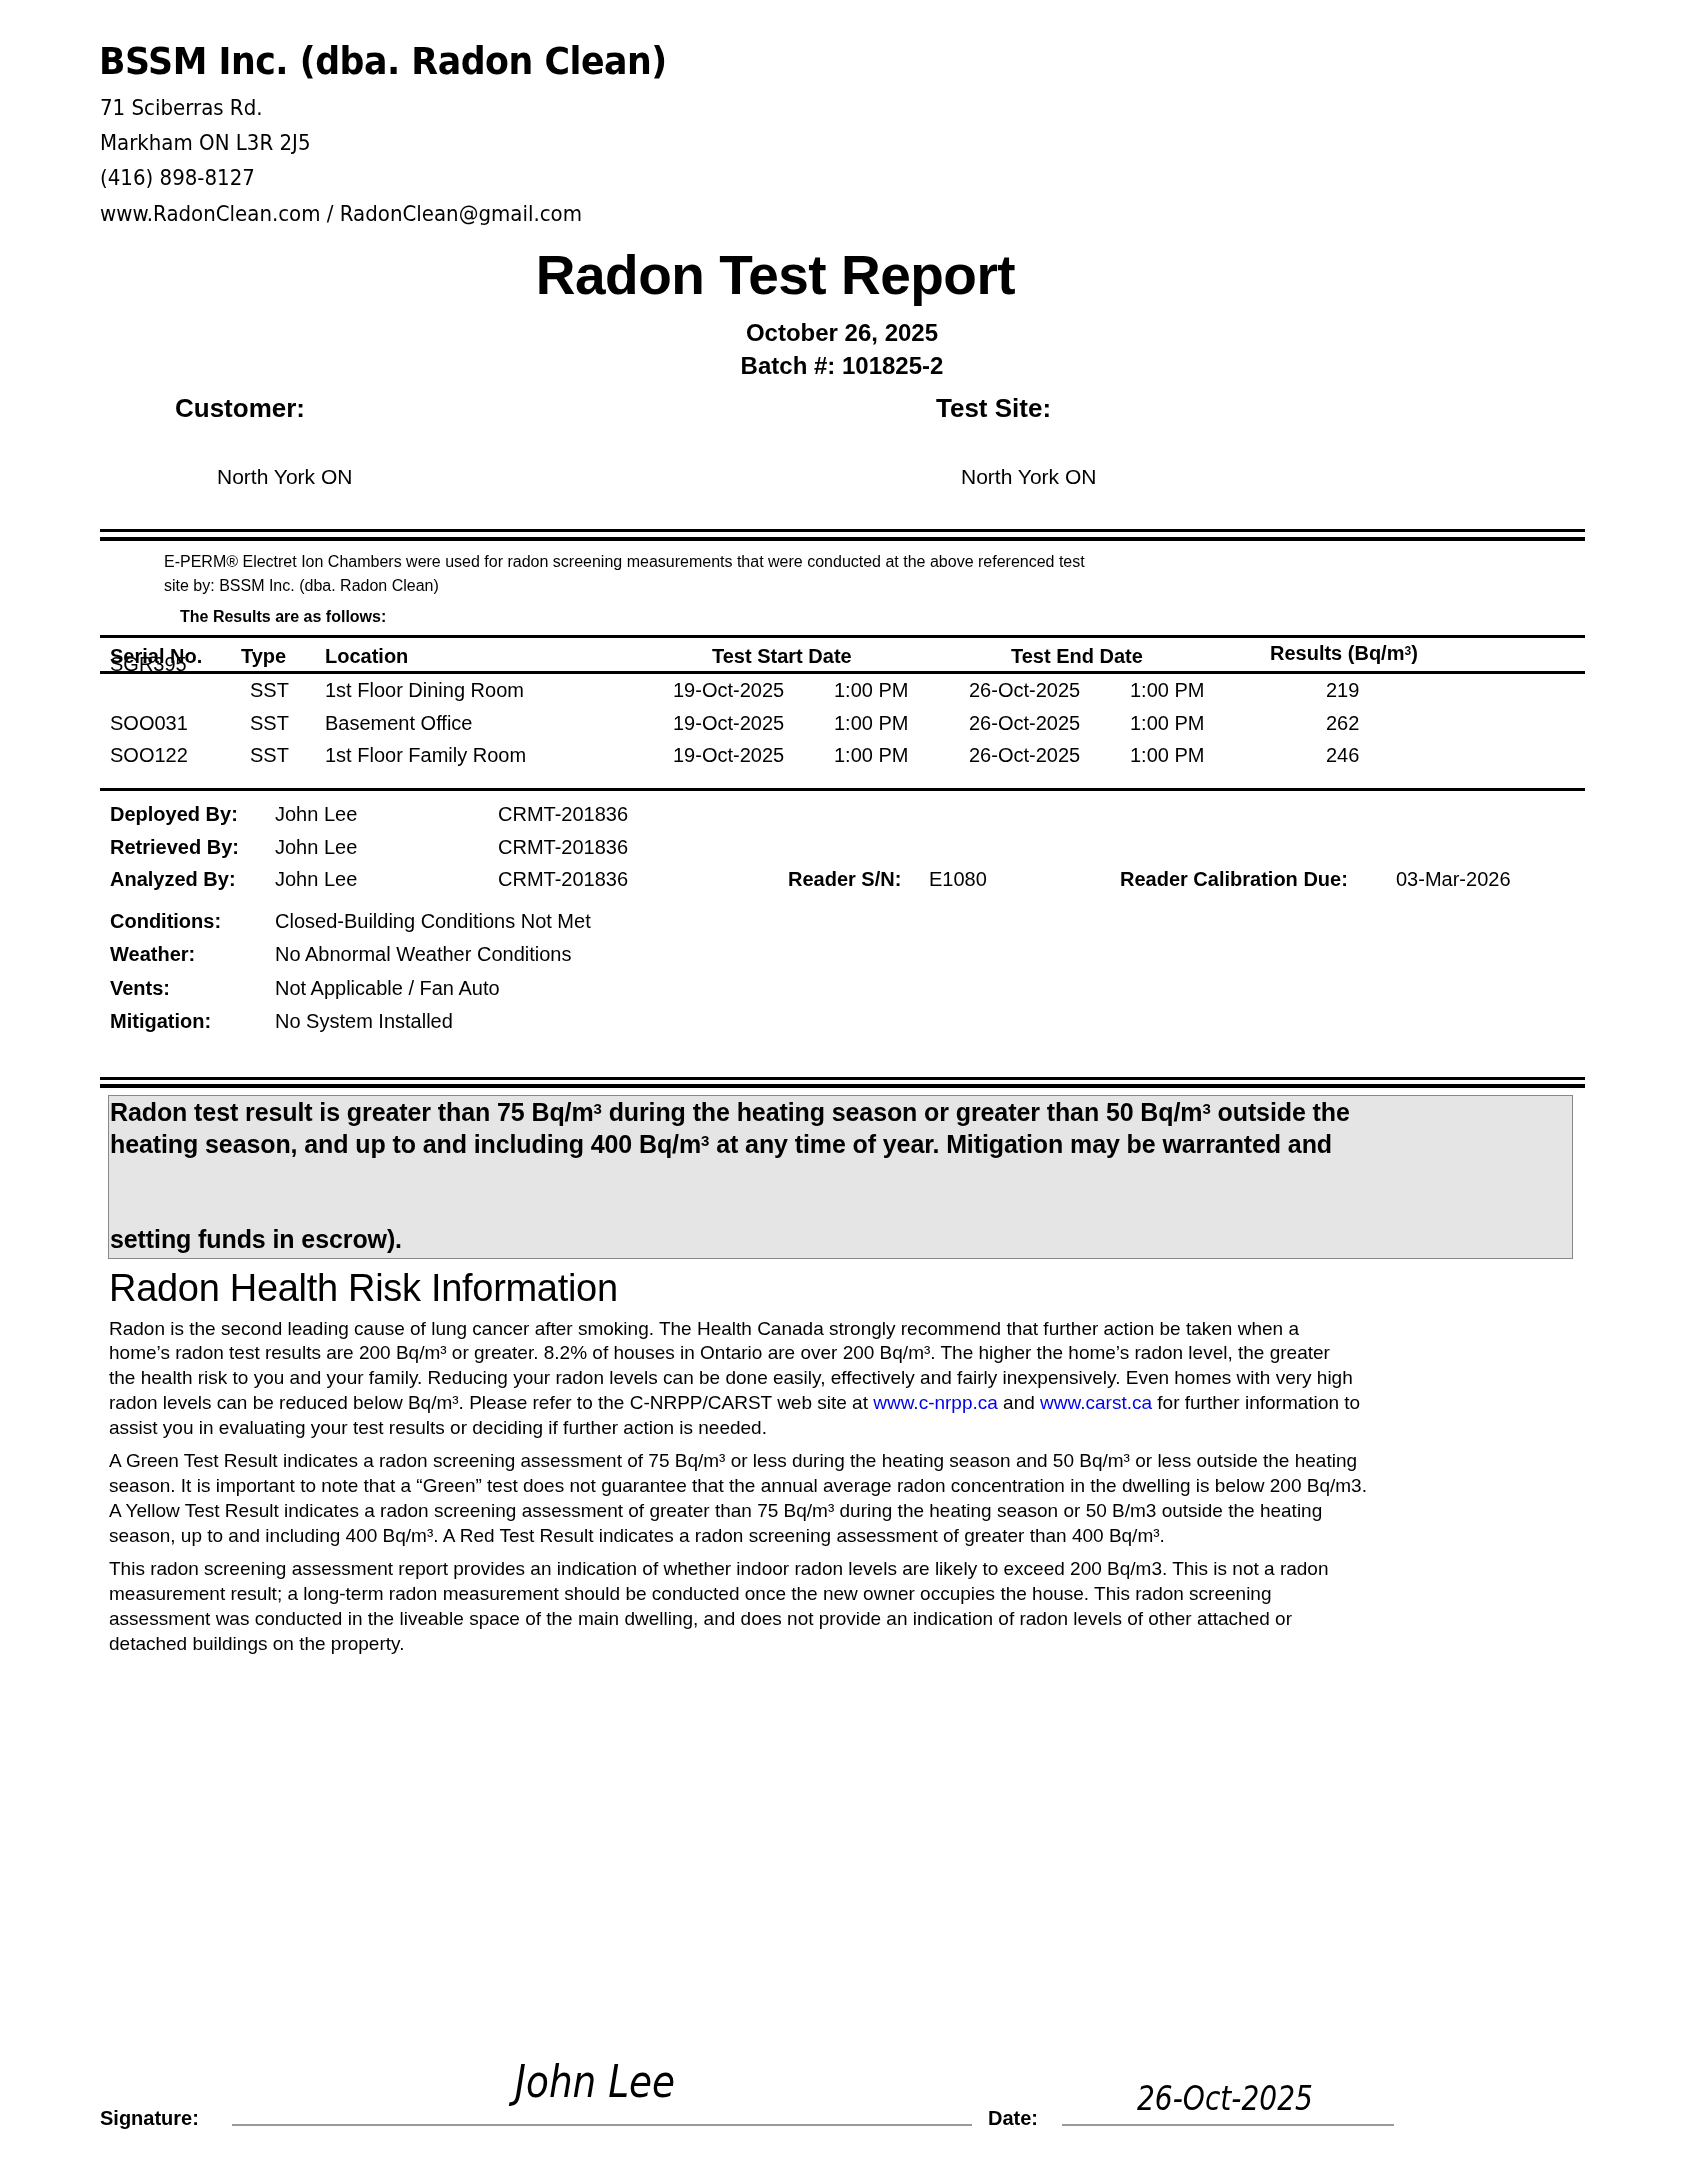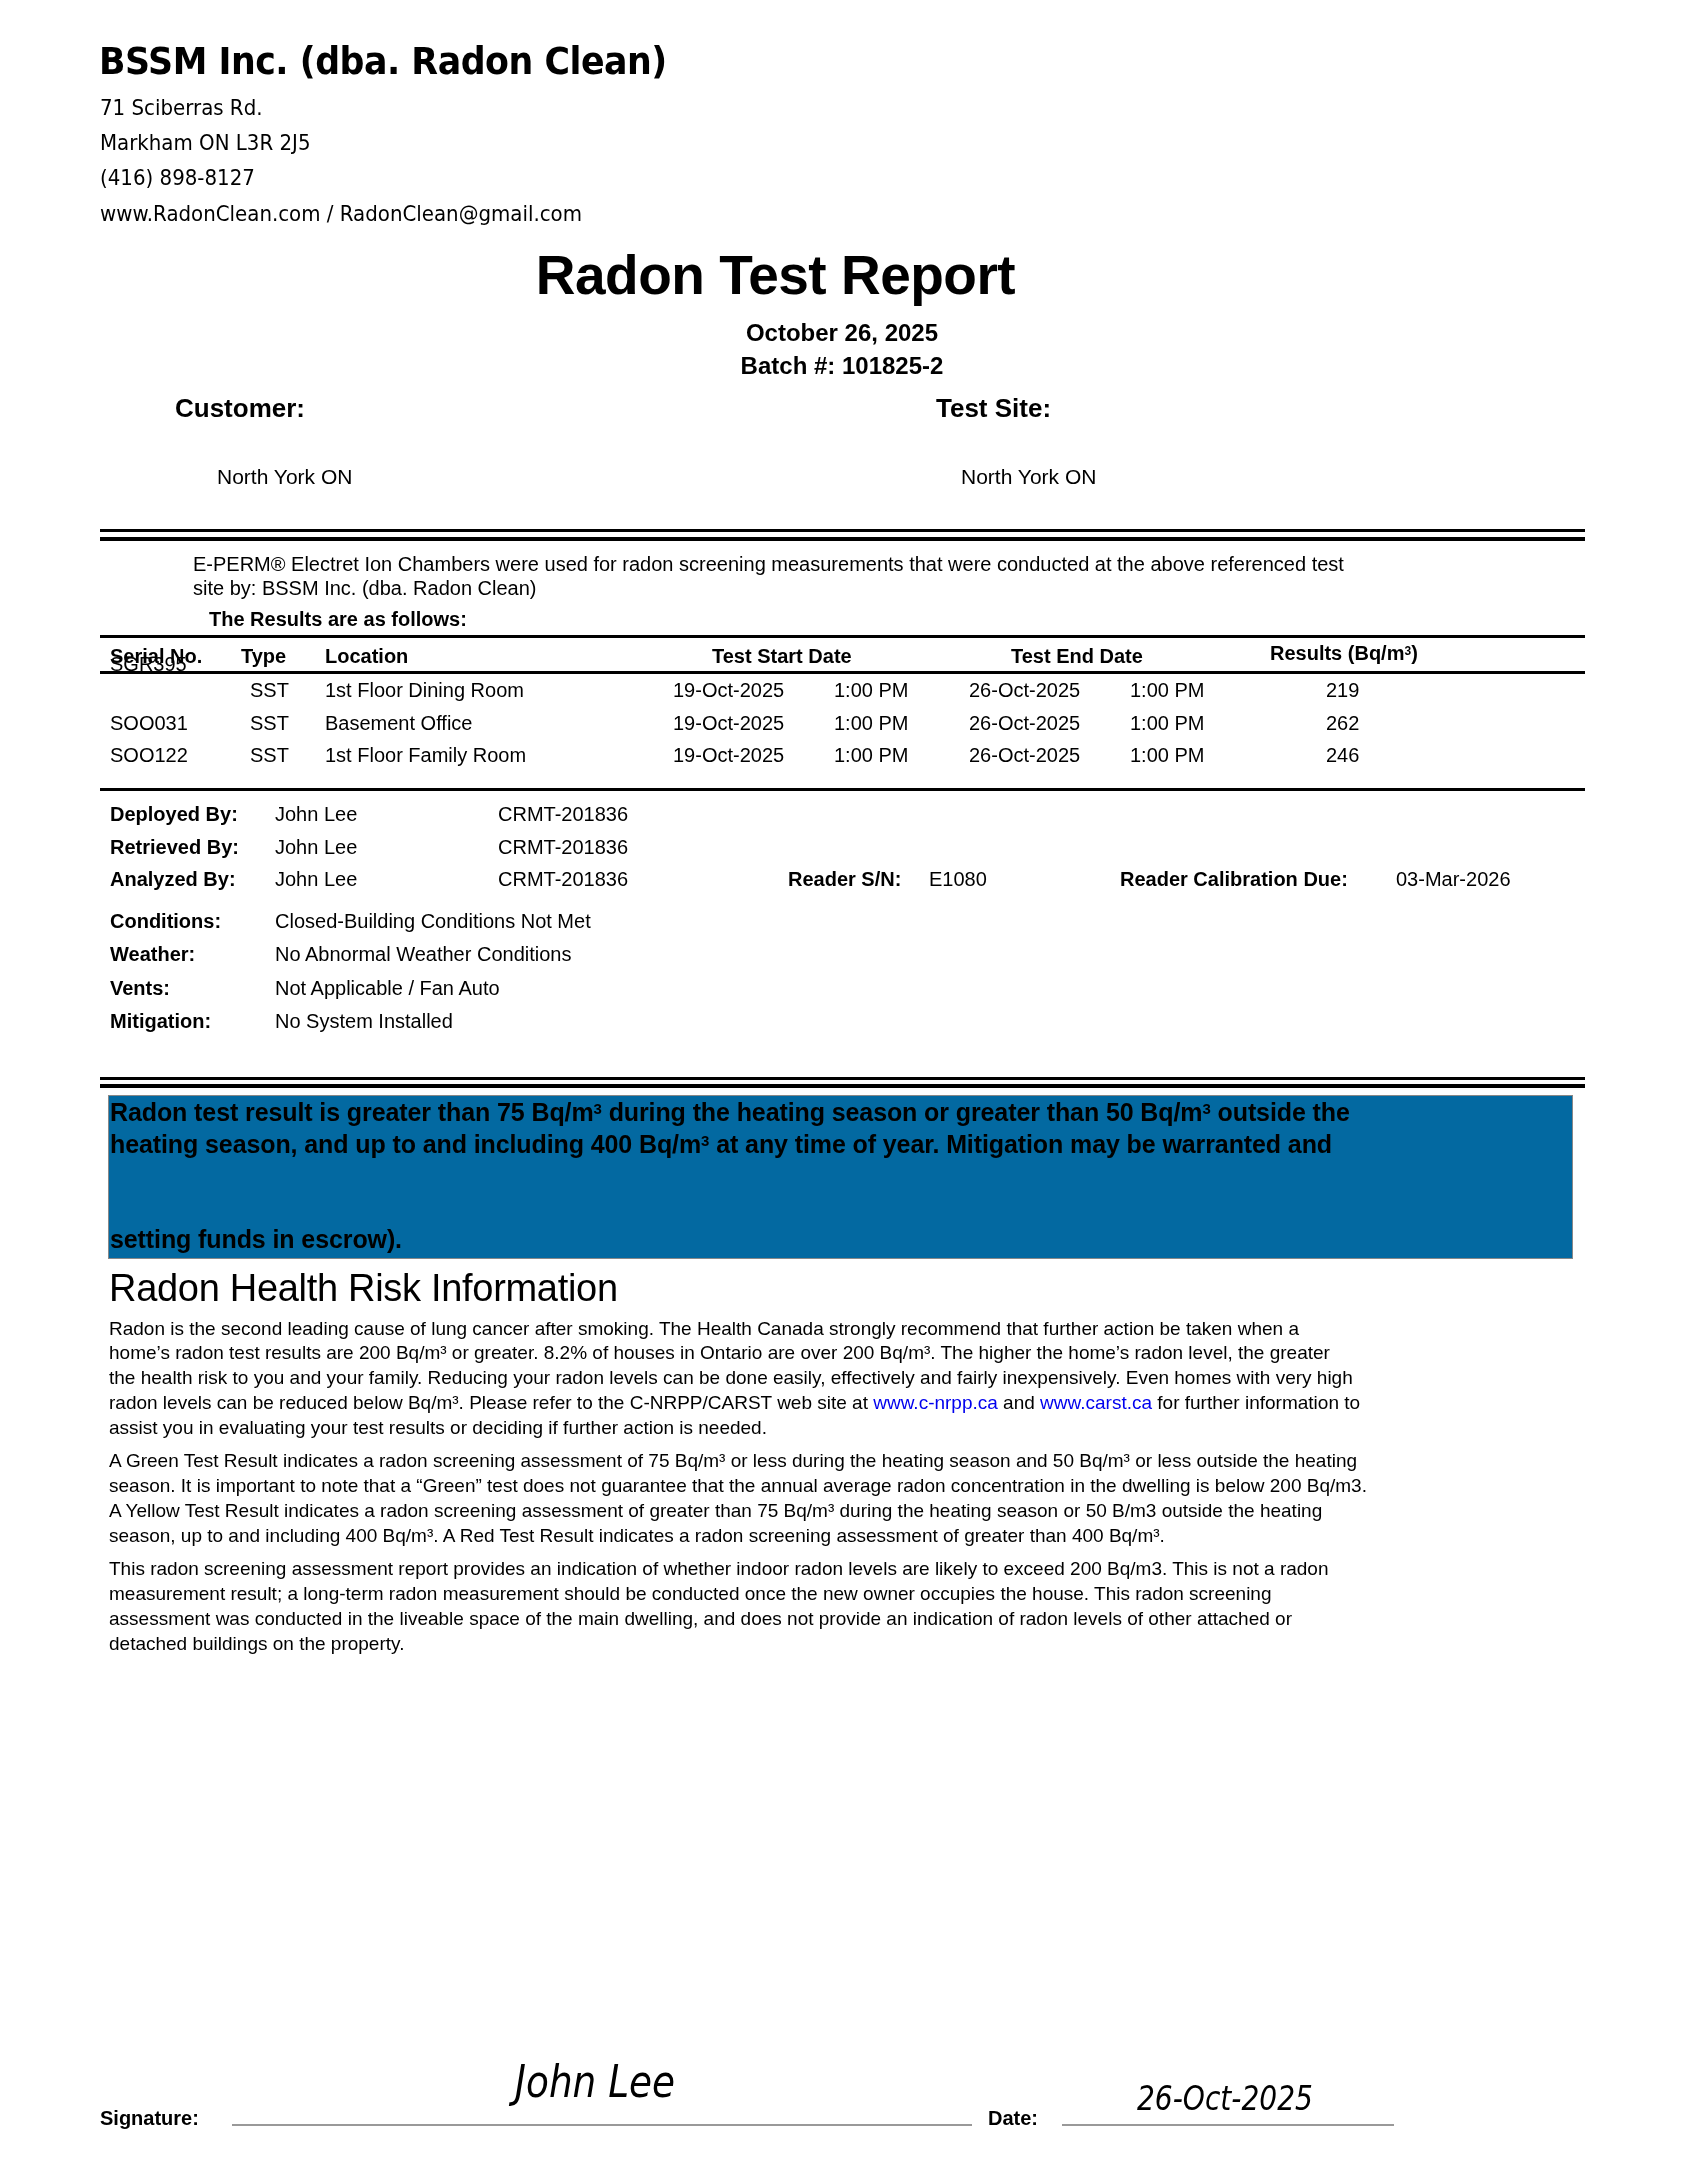--- a/index.html
+++ b/index.html
@@ -15,32 +15,32 @@
   .title { left: 0; width: 1551px; text-align: center; top: 243px; font-weight: bold; font-size: 55px; letter-spacing: -0.5px; }
   .subtitle { left: 0; width: 1684px; text-align: center; font-weight: bold; font-size: 24px; }
   .party-label { font-weight: bold; font-size: 26px; top: 393px; }
   .party-value { font-size: 21px; top: 465px; }
 
   
   .rule { position: absolute; left: 100px; width: 1485px; background: #000; }
   .rule.thin { height: 3px; }
   .rule.thick { height: 4px; }
 
-  .intro { left: 193px; font-size: 20px; }
+  .intro { left: 164px; font-size: 16px; }
   .intro.b { font-weight: bold; margin-left: 16px; }
 
   
   .th { top: 645px; font-weight: bold; font-size: 20px; }
   .td { font-size: 20px; }
 
   .lbl { left: 110px; font-weight: bold; font-size: 20px; }
   .val { font-size: 20px; }
 
   
-  .alert { position: absolute; left: 108px; top: 1095px; width: 1465px; height: 164px; background: #0369a1; border: 1px solid #888; box-sizing: border-box; padding: 4px 0 0 0; }
+  .alert { position: absolute; left: 108px; top: 1095px; width: 1465px; height: 164px; background: #e5e5e5; border: 1px solid #888; box-sizing: border-box; padding: 4px 0 0 0; }
   .alert-line { position: absolute; left: 1px; font-weight: bold; font-size: 25px; white-space: nowrap; letter-spacing: -0.1px; }
 
   .h2 { left: 109px; top: 1267px; font-weight: normal; font-size: 38px; letter-spacing: -0.3px; }
   .p { left: 109px; font-size: 19px; white-space: nowrap; }
   .link { color: #0000ee; }
 
   
   .sig-label { font-weight: bold; font-size: 20px; top: 2107px; }
   .sig-line { position: absolute; height: 2px; background: #999; top: 2124px; }
   .sig-name { font-family: "DejaVu Sans", sans-serif; font-style: italic; font-size: 44px; top: 2056px; left: 515px; transform: scaleX(0.85); transform-origin: left top; }

